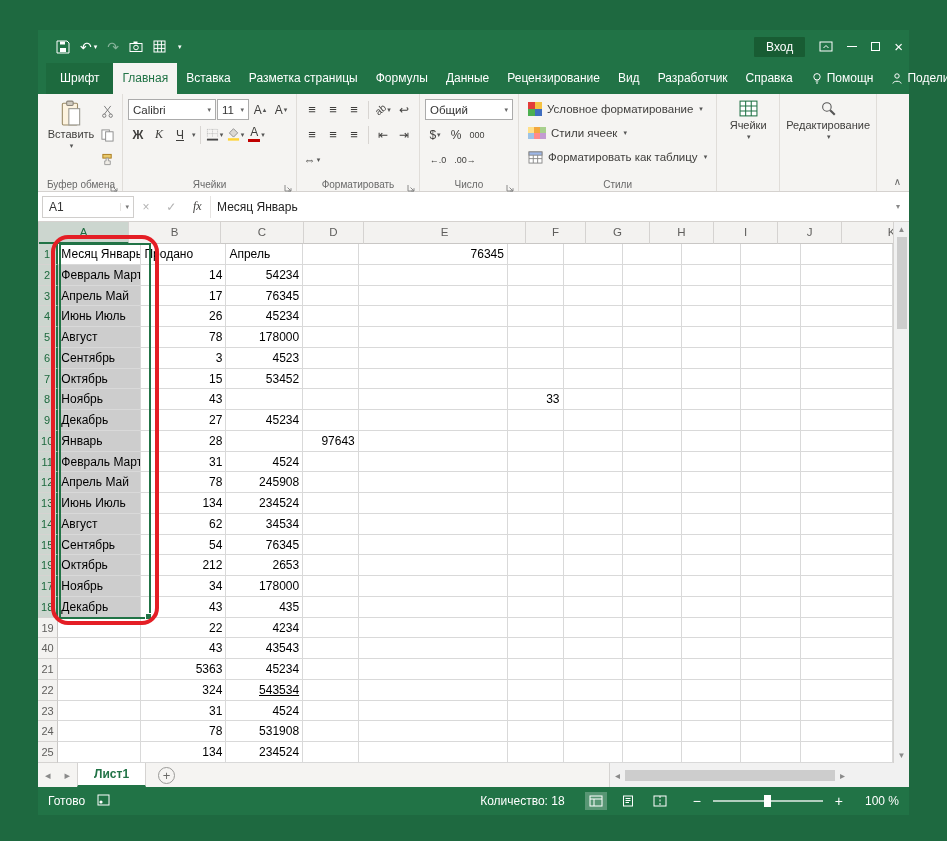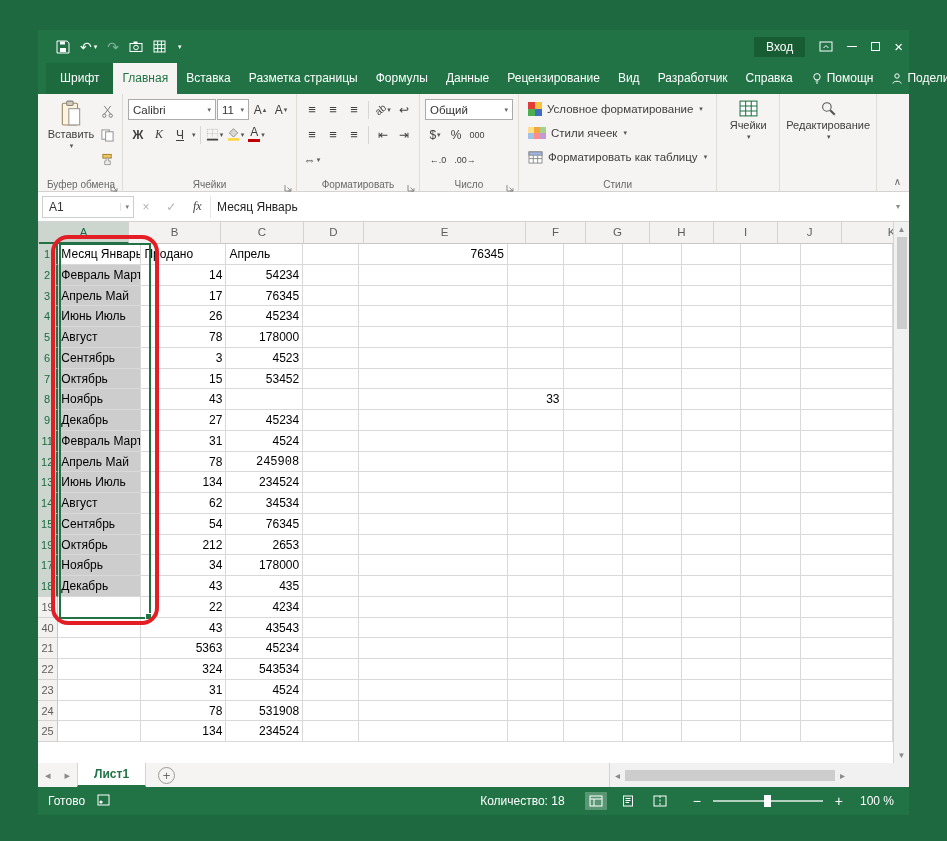--- a/index.html
+++ b/index.html
@@ -127,21 +127,21 @@
   .statusbar { height:28px; background:#217346; color:#fff; display:flex; align-items:center;
                font-size:12px; padding:0 10px; gap:12px; }
   .scount { margin-left:auto; margin-right:8px; }
   .viewbtns { display:flex; align-items:center; gap:10px; margin-right:10px; }
   .vbtn { padding:3px 4px; display:flex; }
   .vbtn.activeview { background:rgba(255,255,255,.25); }
   .zoomsym { font-size:14px; }
   .zoomslider { width:110px; height:14px; position:relative; }
   .ztrack { position:absolute; left:0; right:0; top:6px; height:2px; background:rgba(255,255,255,.65); }
   .zthumb { position:absolute; left:51px; top:1px; width:7px; height:12px; background:#fff; }
-  .zoomlabel { width:44px; text-align:center; }
+  .zoomlabel { width:44px; text-align:right; }
 </style>
 </head>
 <body>
 
 <div class="window">
 
   <div class="titlebar">
     <div class="qat">
       <span class="qbtn">
         <svg width="14" height="14" viewBox="0 0 14 14">
@@ -620,38 +620,52 @@
             <div class="cell" style="width: 60px;"></div>
             <div class="cell" style="width: 162px;"></div>
             <div class="cell" style="width: 60px;"></div>
             <div class="cell" style="width: 64px;"></div>
             <div class="cell" style="width: 64px;"></div>
             <div class="cell" style="width: 64px;"></div>
             <div class="cell" style="width: 64px;"></div>
             <div class="cell" style="width: 100px;"></div>
           </div>
           <div class="grow">
+            <div class="rowhdr selrow">10</div>
+            <div class="cell selcell" style="width: 90px;">Январь</div>
+            <div class="cell num" style="width: 92px;">28</div>
+            <div class="cell" style="width: 83px;"></div>
+            <div class="cell num" style="width: 60px;">97643</div>
+            <div class="cell" style="width: 162px;"></div>
+            <div class="cell" style="width: 60px;"></div>
+            <div class="cell" style="width: 64px;"></div>
+            <div class="cell" style="width: 64px;"></div>
+            <div class="cell" style="width: 64px;"></div>
+            <div class="cell" style="width: 64px;"></div>
+            <div class="cell" style="width: 100px;"></div>
+          </div>
+          <div class="grow">
             <div class="rowhdr selrow">11</div>
             <div class="cell selcell" style="width: 90px;">Февраль Март</div>
             <div class="cell num" style="width: 92px;">31</div>
             <div class="cell num" style="width: 83px;">4524</div>
             <div class="cell" style="width: 60px;"></div>
             <div class="cell" style="width: 162px;"></div>
             <div class="cell" style="width: 60px;"></div>
             <div class="cell" style="width: 64px;"></div>
             <div class="cell" style="width: 64px;"></div>
             <div class="cell" style="width: 64px;"></div>
             <div class="cell" style="width: 64px;"></div>
             <div class="cell" style="width: 100px;"></div>
           </div>
           <div class="grow">
             <div class="rowhdr selrow">12</div>
             <div class="cell selcell" style="width: 90px;">Апрель Май</div>
             <div class="cell num" style="width: 92px;">78</div>
-            <div class="cell num" style="width: 83px; font-family: Liberation Mono, monospace;">245908</div>
+            <div class="cell num" style="width: 83px;">245908</div>
             <div class="cell" style="width: 60px;"></div>
             <div class="cell" style="width: 162px;"></div>
             <div class="cell" style="width: 60px;"></div>
             <div class="cell" style="width: 64px;"></div>
             <div class="cell" style="width: 64px;"></div>
             <div class="cell" style="width: 64px;"></div>
             <div class="cell" style="width: 64px;"></div>
             <div class="cell" style="width: 100px;"></div>
           </div>
           <div class="grow">
@@ -777,21 +791,21 @@
             <div class="cell" style="width: 64px;"></div>
             <div class="cell" style="width: 64px;"></div>
             <div class="cell" style="width: 64px;"></div>
             <div class="cell" style="width: 64px;"></div>
             <div class="cell" style="width: 100px;"></div>
           </div>
           <div class="grow">
             <div class="rowhdr">22</div>
             <div class="cell" style="width: 90px;"></div>
             <div class="cell num" style="width: 92px;">324</div>
-            <div class="cell num" style="width: 83px;">543534</div>
+            <div class="cell num" style="width: 83px; text-decoration: underline;">543534</div>
             <div class="cell" style="width: 60px;"></div>
             <div class="cell" style="width: 162px;"></div>
             <div class="cell" style="width: 60px;"></div>
             <div class="cell" style="width: 64px;"></div>
             <div class="cell" style="width: 64px;"></div>
             <div class="cell" style="width: 64px;"></div>
             <div class="cell" style="width: 64px;"></div>
             <div class="cell" style="width: 100px;"></div>
           </div>
           <div class="grow">

